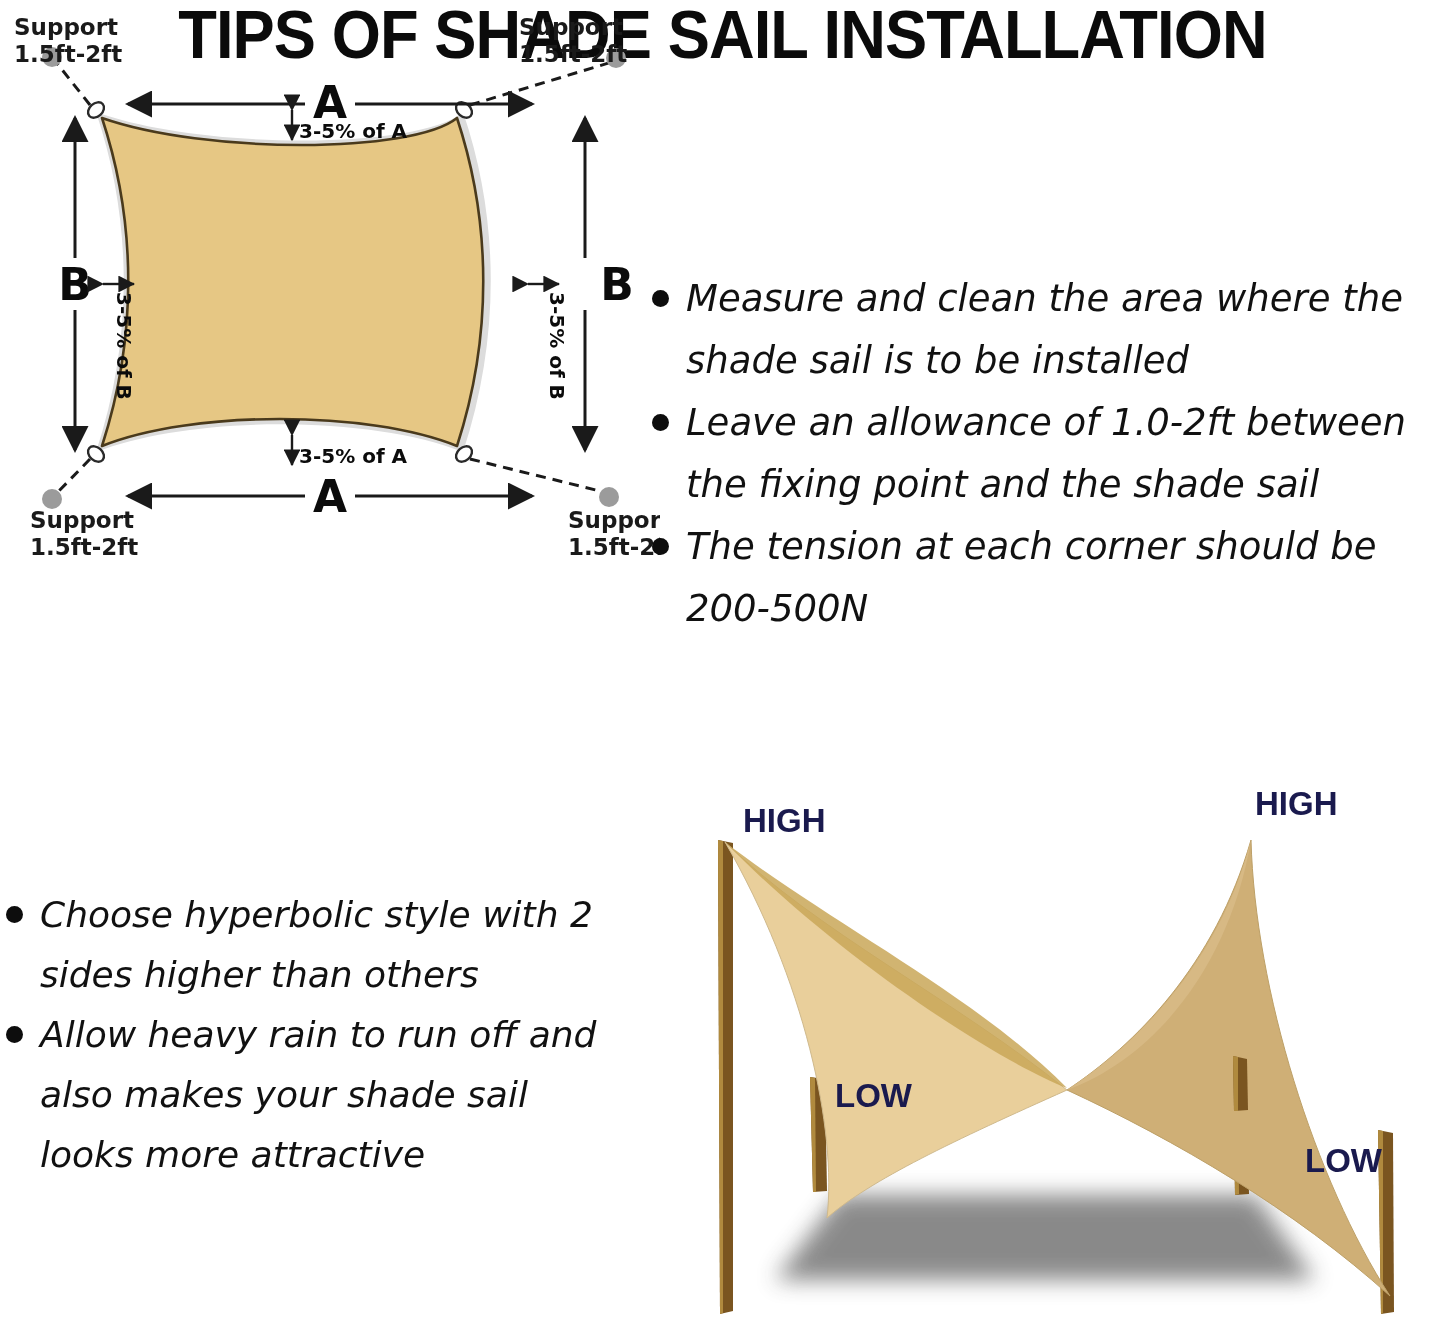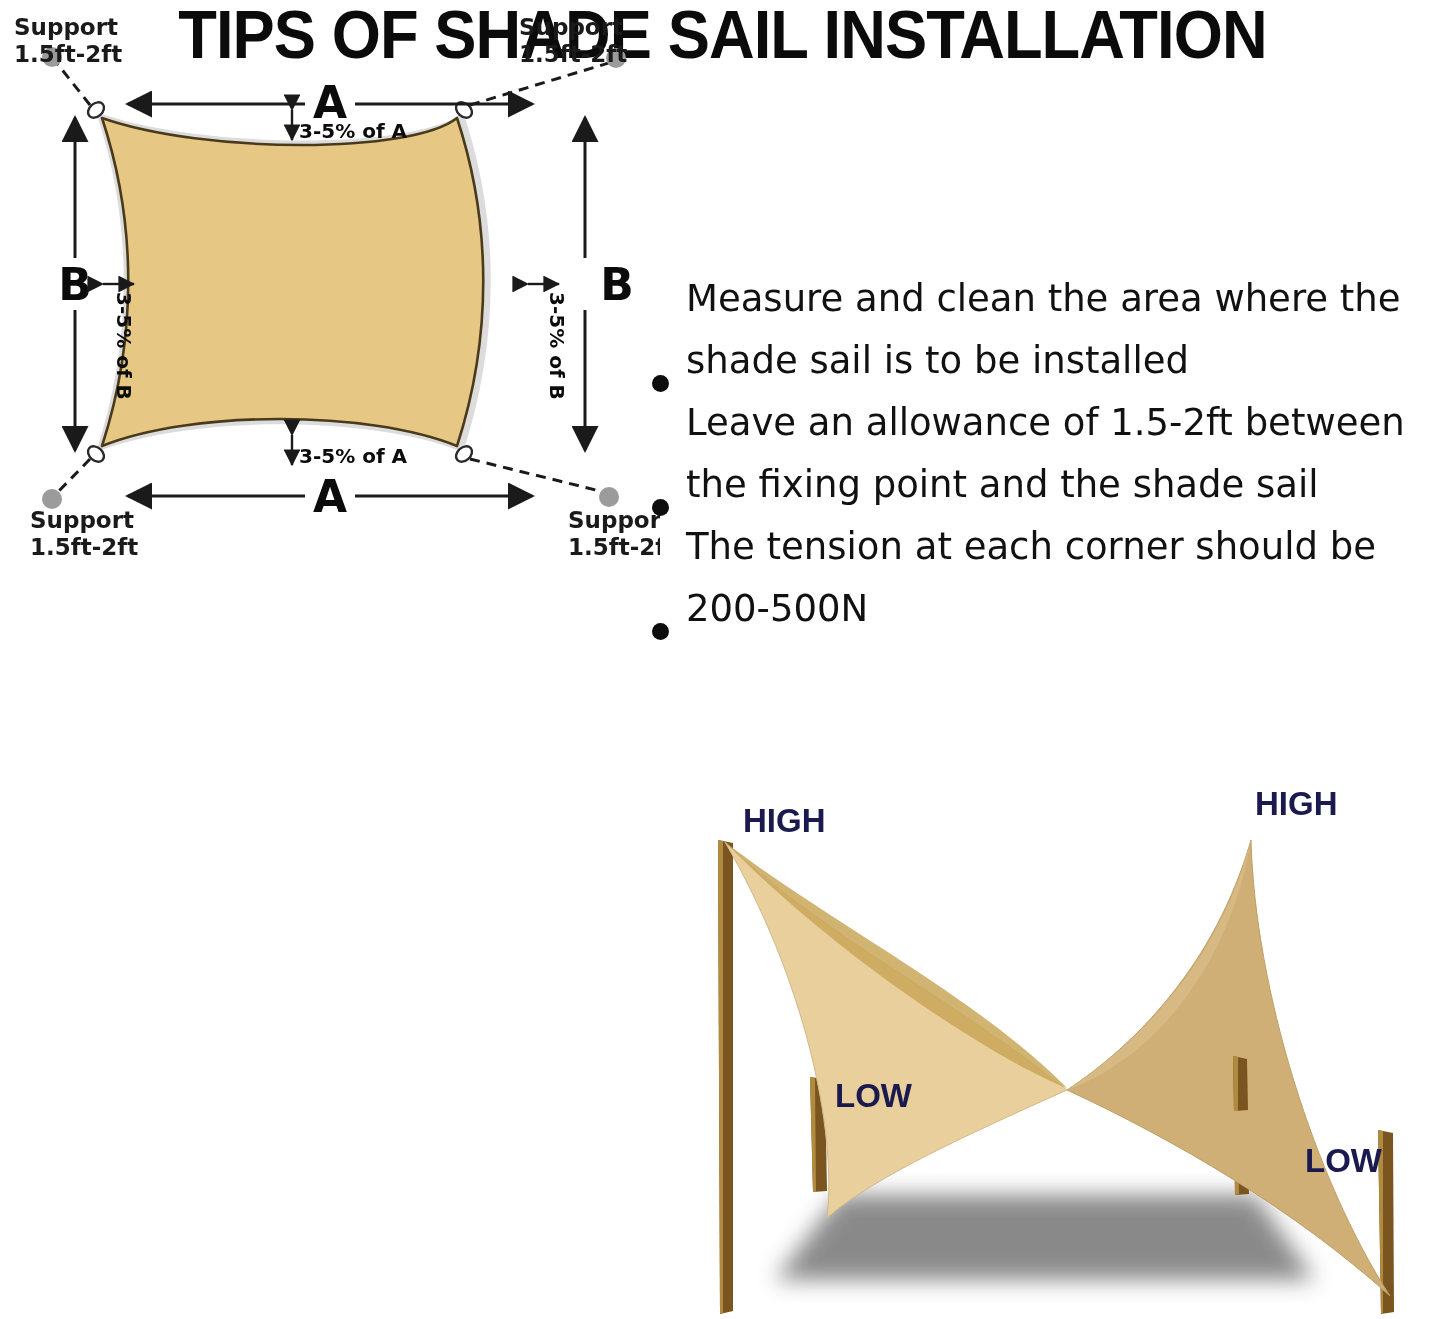--- a/index.html
+++ b/index.html
@@ -46,21 +46,22 @@
   #hyper-diagram { left: 655px; top: 780px; }
 
   
   .bullets {
     position: absolute;
     font-family: "DejaVu Sans", "Liberation Sans", sans-serif;
     color: #111111;
   }
   .bullets .row {
     display: flex;
-    align-items: flex-end;
+    align-items: flex-start;
+    font-style: italic;
   }
   .bullets .dot {
     flex: 0 0 auto;
     width: 16px;
     height: 16px;
     border-radius: 50%;
     background: #0d0d0d;
     margin-top: 16px;
   }
   .bullets .txt {
@@ -204,28 +205,38 @@
     </g>
   </svg>
 
   <div class="bullets" id="bullets-top">
     <div class="row">
       <span class="dot"></span>
       <span class="txt">Measure and clean the area where the shade sail is to be installed</span>
     </div>
     <div class="row">
       <span class="dot"></span>
-      <span class="txt">Leave an allowance of 1.5-2ft between the fixing point and the shade sail</span>
+      <span class="txt">Leave an allowance of 1.0-2ft between the fixing point and the shade sail</span>
     </div>
     <div class="row">
       <span class="dot"></span>
       <span class="txt">The tension at each corner should be 200-500N</span>
     </div>
   </div>
 
+  <div class="bullets" id="bullets-bottom">
+    <div class="row">
+      <span class="dot"></span>
+      <span class="txt">Choose hyperbolic style with 2 sides higher than others</span>
+    </div>
+    <div class="row">
+      <span class="dot"></span>
+      <span class="txt">Allow heavy rain to run off and also makes your shade sail looks more attractive</span>
+    </div>
+  </div>
 
   <svg class="svg-layer" id="hyper-diagram" width="790" height="539" viewBox="0 0 790 539">
     <defs>
       <filter id="blur-shadow" x="-25%" y="-40%" width="150%" height="190%">
         <feGaussianBlur stdDeviation="11"></feGaussianBlur>
       </filter>
     </defs>
 
     <path d="M 185 415 L 600 415 L 660 500 L 120 500 Z" fill="#808080" filter="url(#blur-shadow)" opacity="0.92"></path>
 

